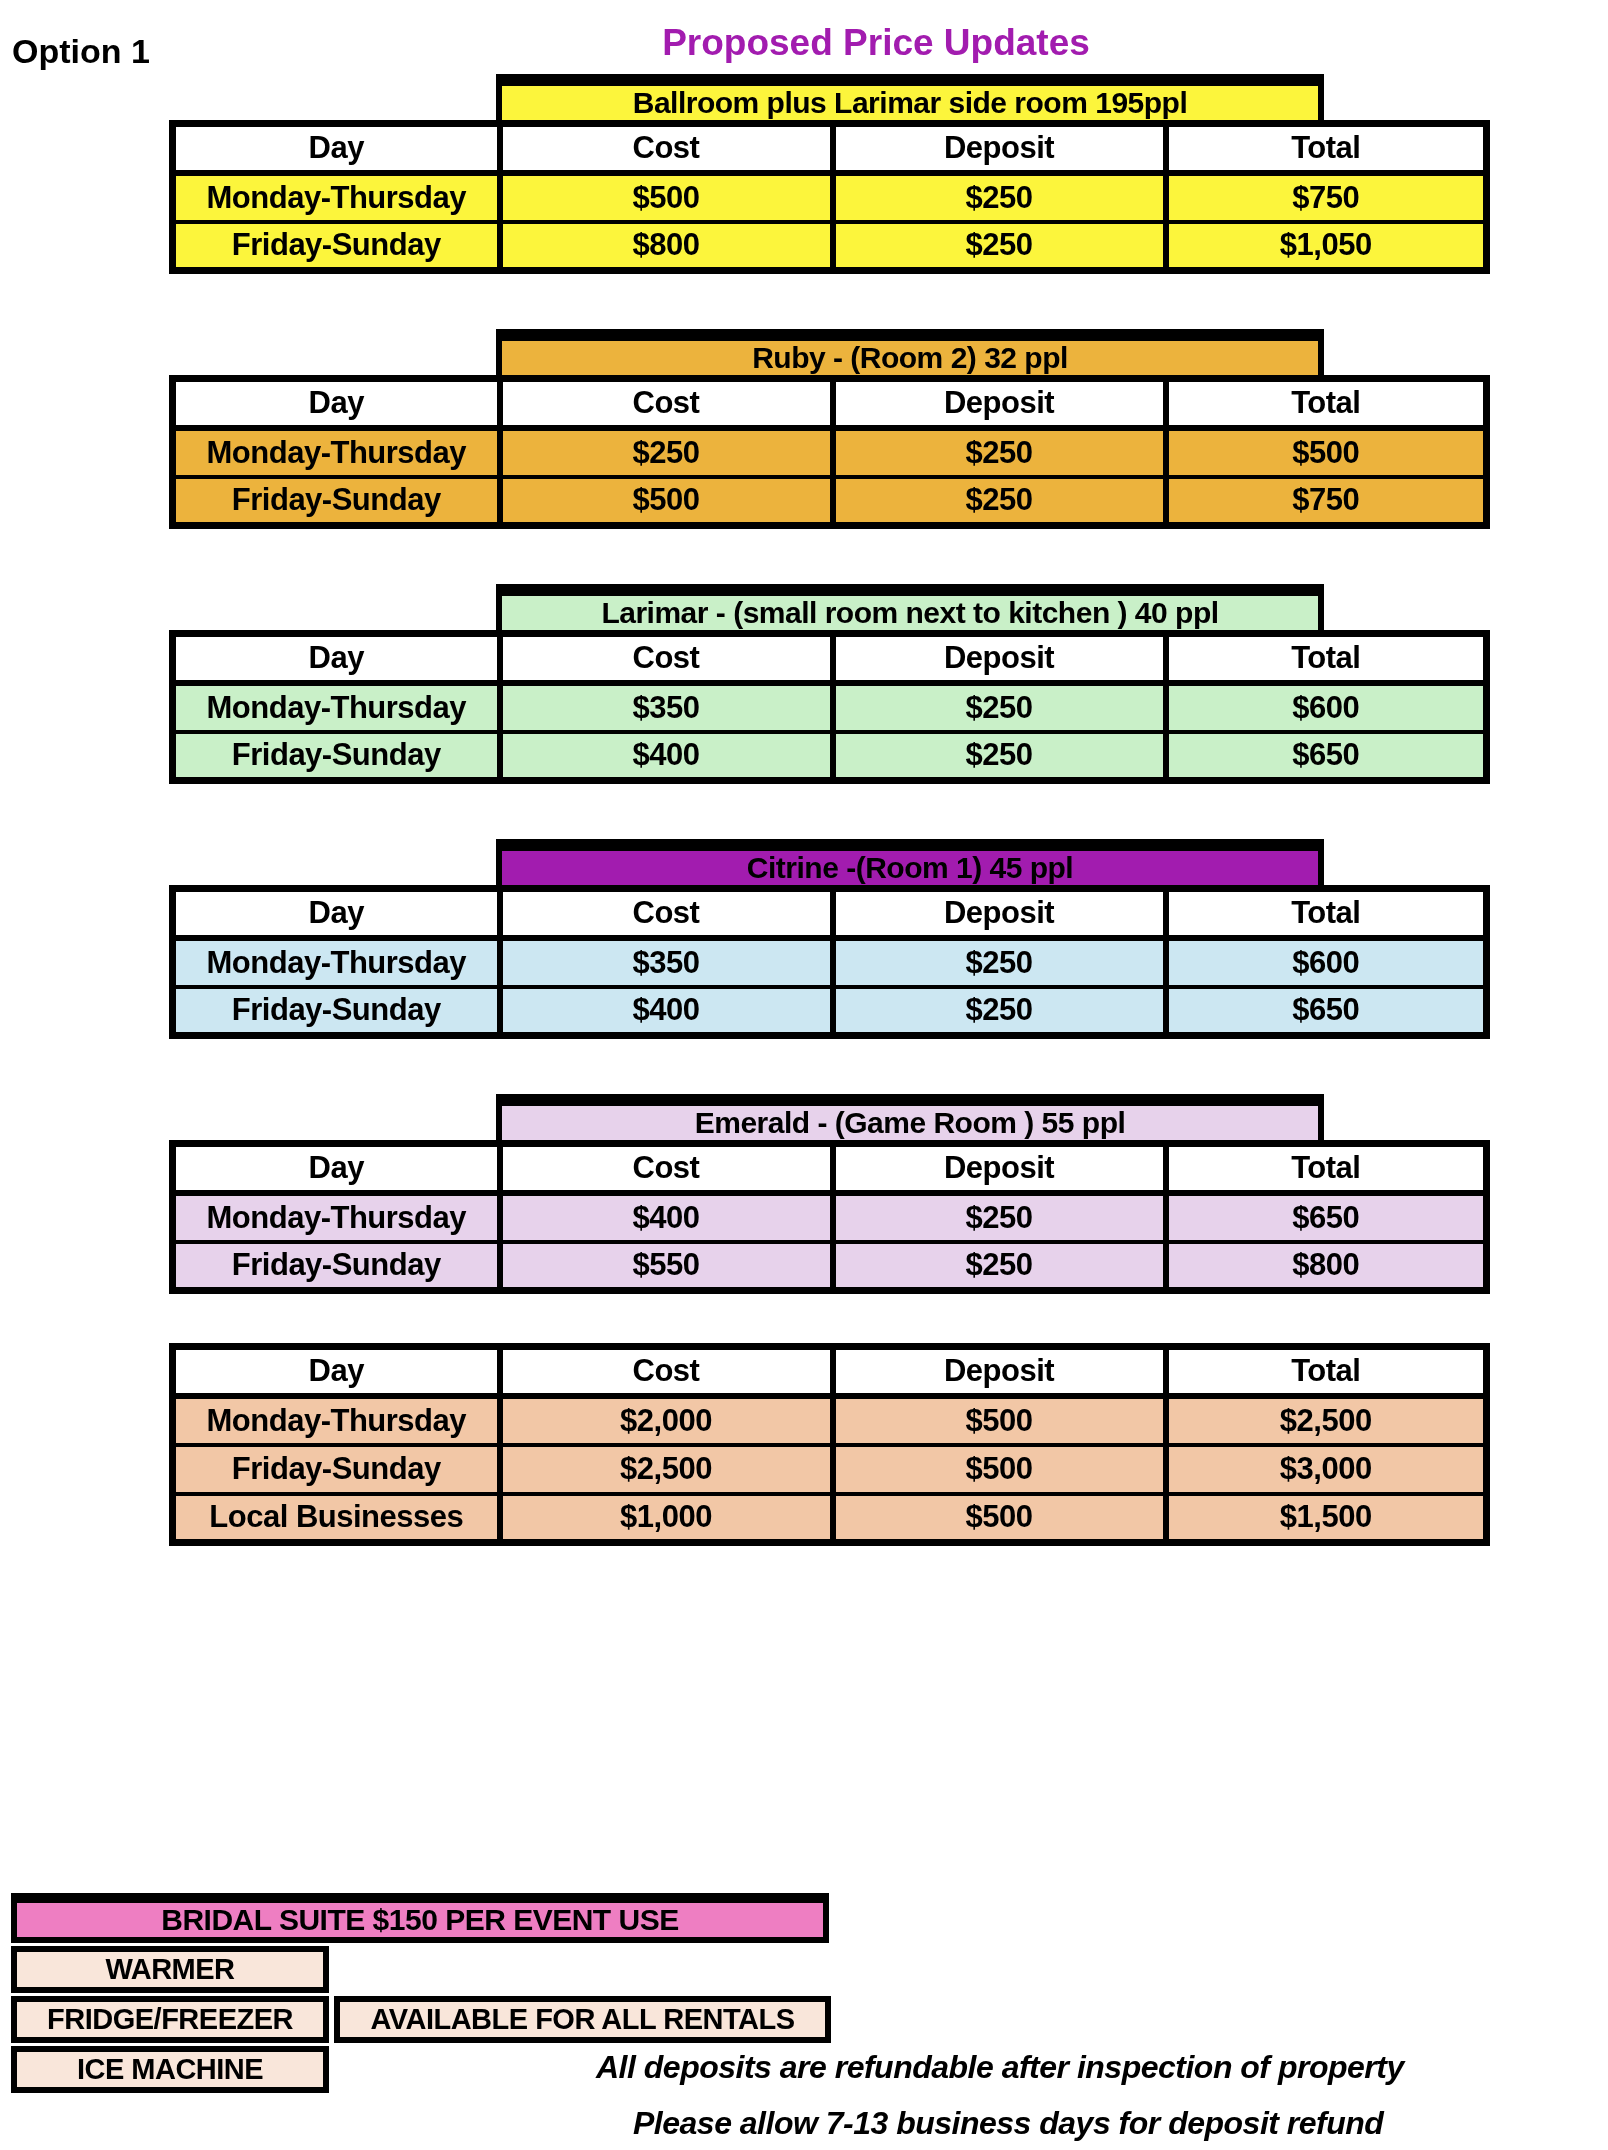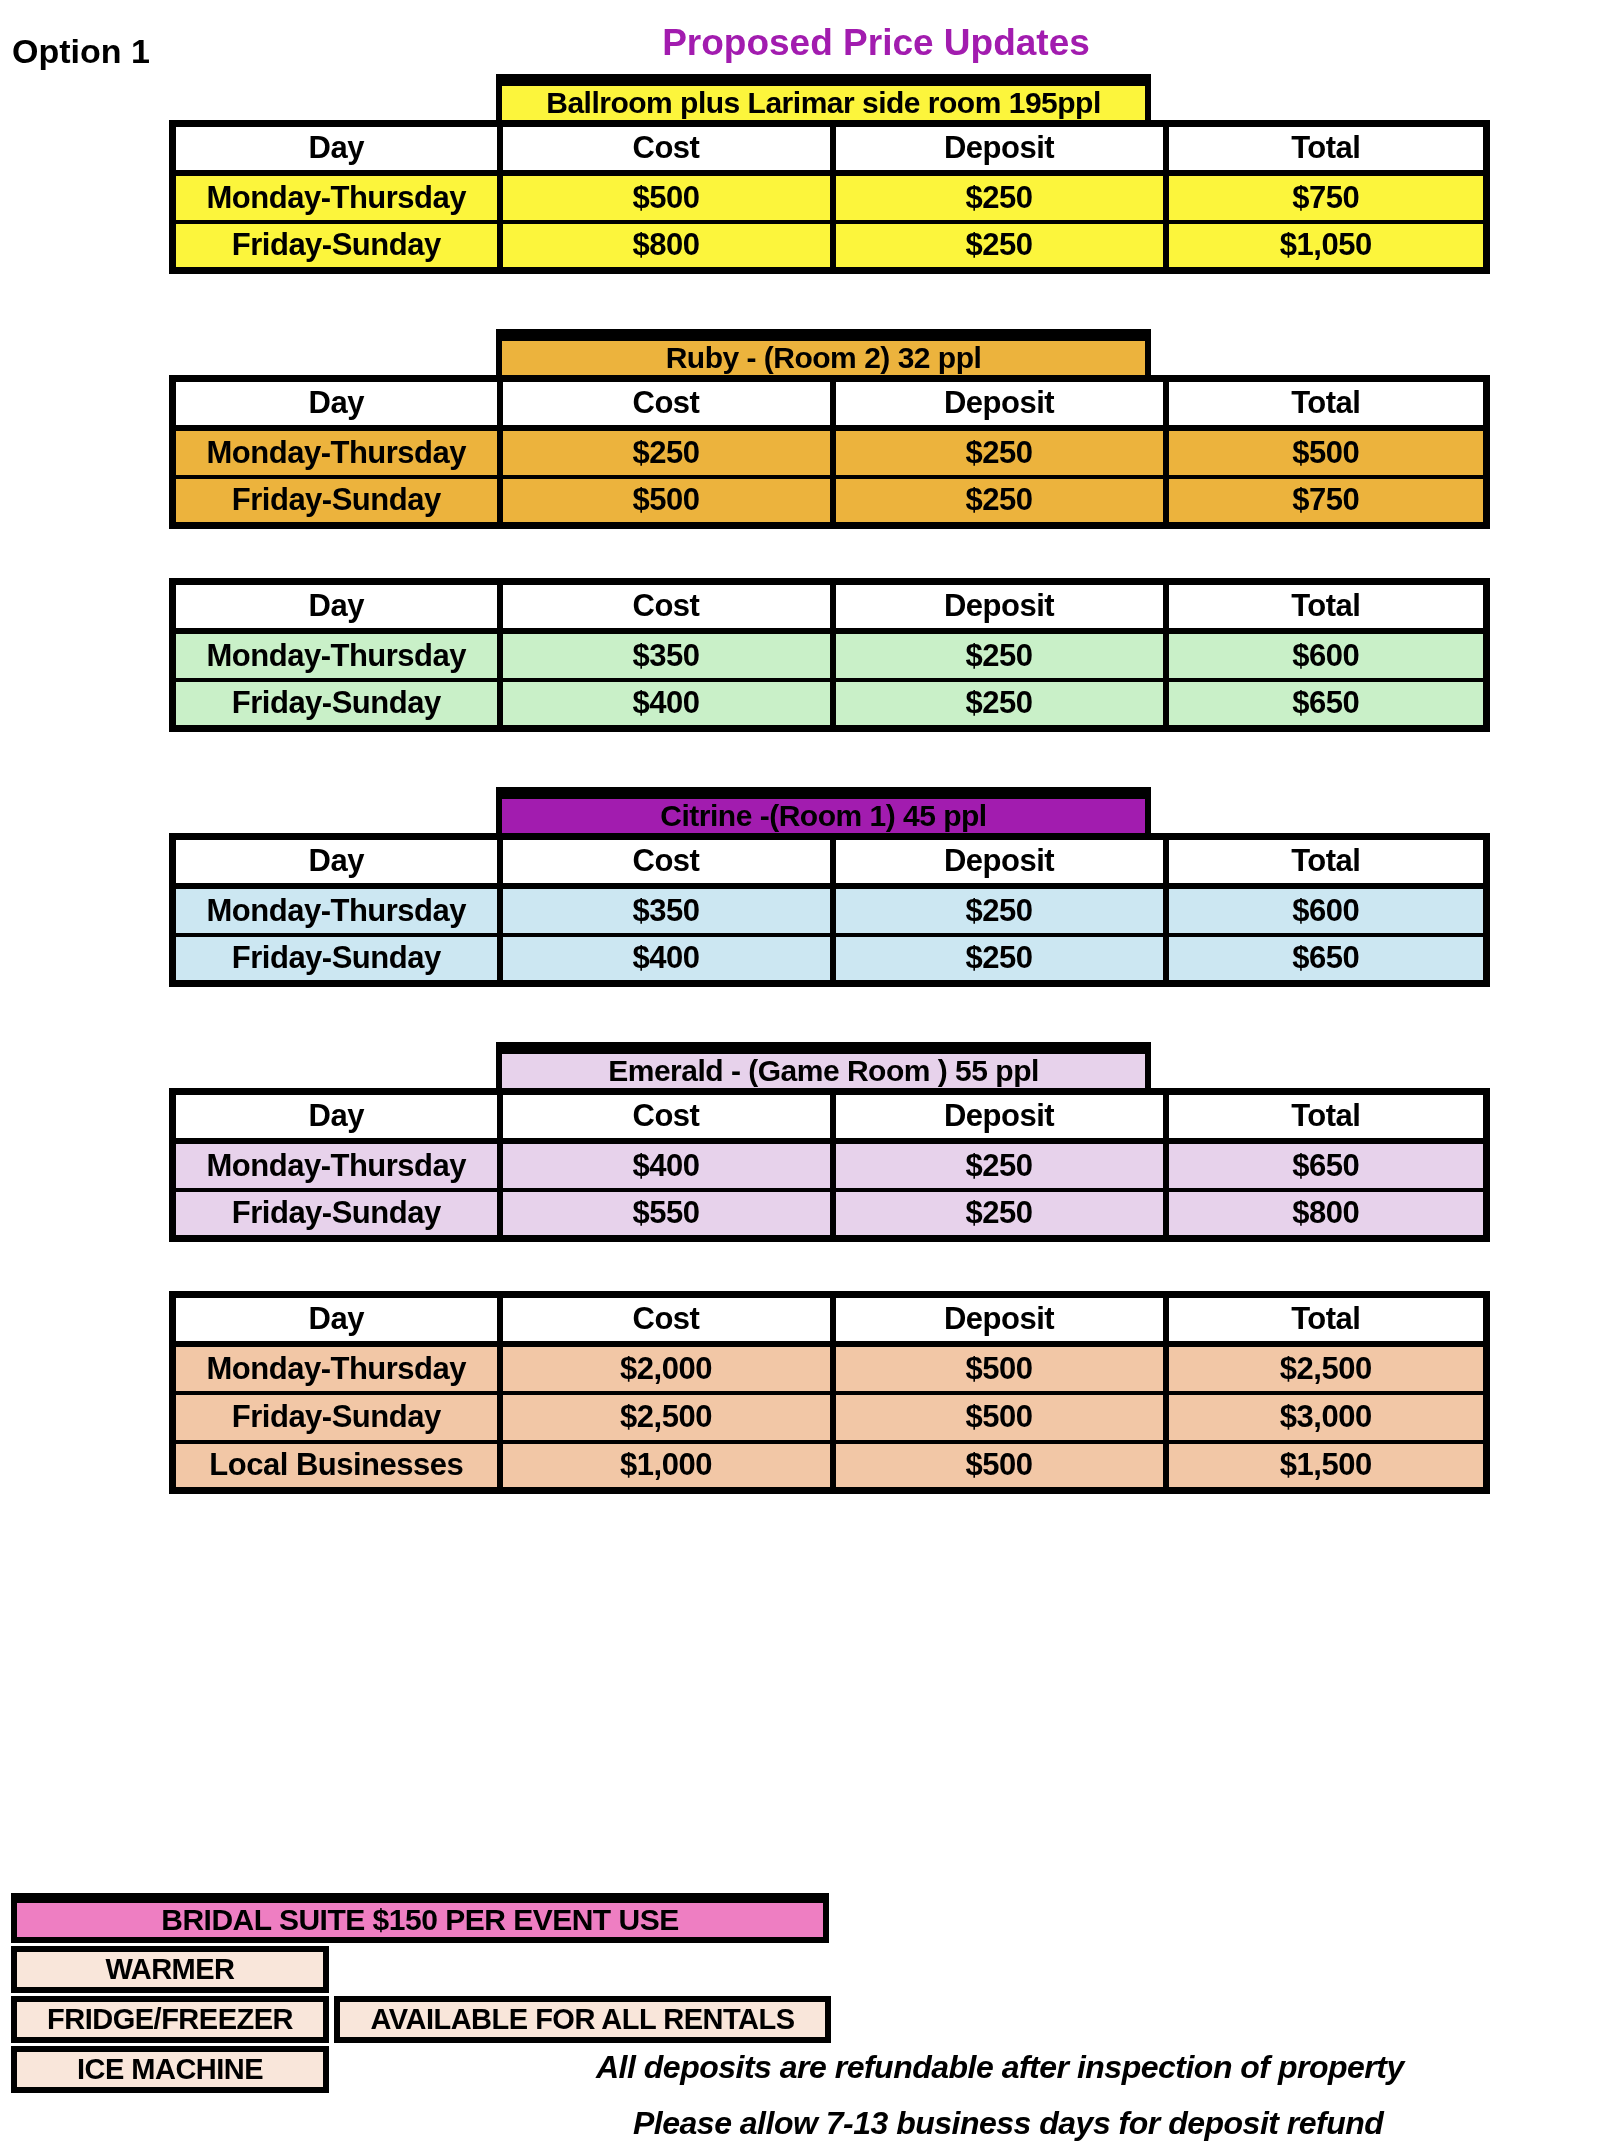--- a/index.html
+++ b/index.html
@@ -36,21 +36,21 @@
   
   #tables {
     position: absolute;
     left: 169px;
     top: 74px;
   }
   .table-section { margin-bottom: 55px; }
   .table-title {
     box-sizing: border-box;
     margin-left: 327px;
-    width: 655px;
+    width: 828px;
     height: 52px;
     border: 6px solid #000;
     border-top: 12px solid #000;
     display: flex;
     align-items: center;
     justify-content: center;
     font-size: 30px;
     letter-spacing: -0.5px;
   }
   table.price-table {
@@ -197,20 +197,21 @@
             <td style="background: rgb(236, 179, 61);">Friday-Sunday</td>
             <td style="background: rgb(236, 179, 61);">$500</td>
             <td style="background: rgb(236, 179, 61);">$250</td>
             <td style="background: rgb(236, 179, 61);">$750</td>
           </tr>
         </tbody>
     </table>
   </section>
 
   <section class="table-section">
+    <div class="table-title" style="background: rgb(201, 240, 200);">Larimar - (small room next to kitchen ) 40 ppl</div>
     <table class="price-table">
       <colgroup>
         <col style="width:327px">
         <col style="width:333px">
         <col style="width:333px">
         <col style="width:321px">
       </colgroup>
       <thead>
         <tr>
             <th>Day</th>

